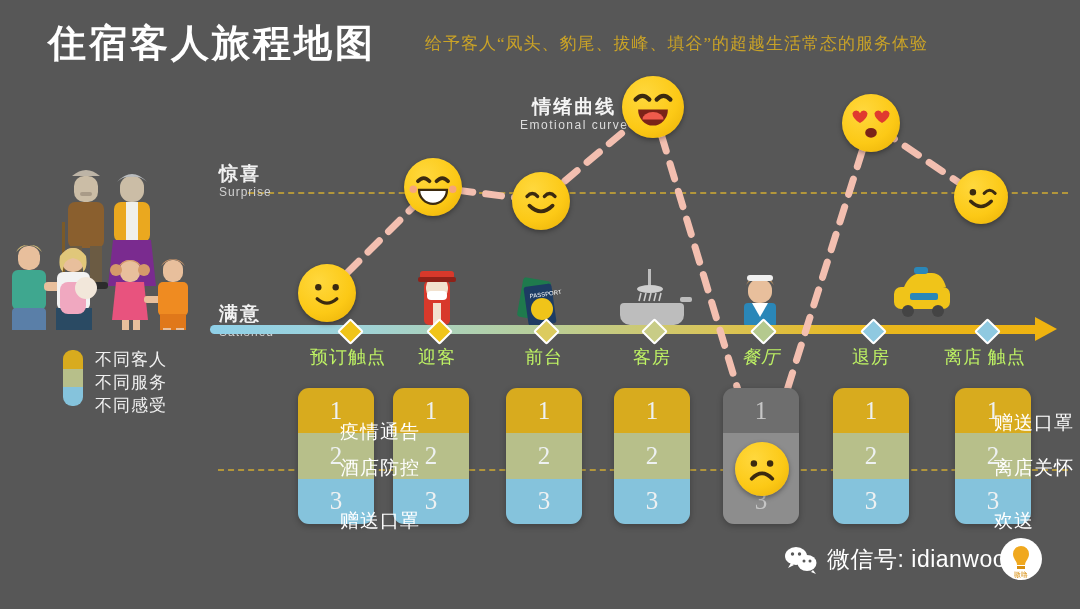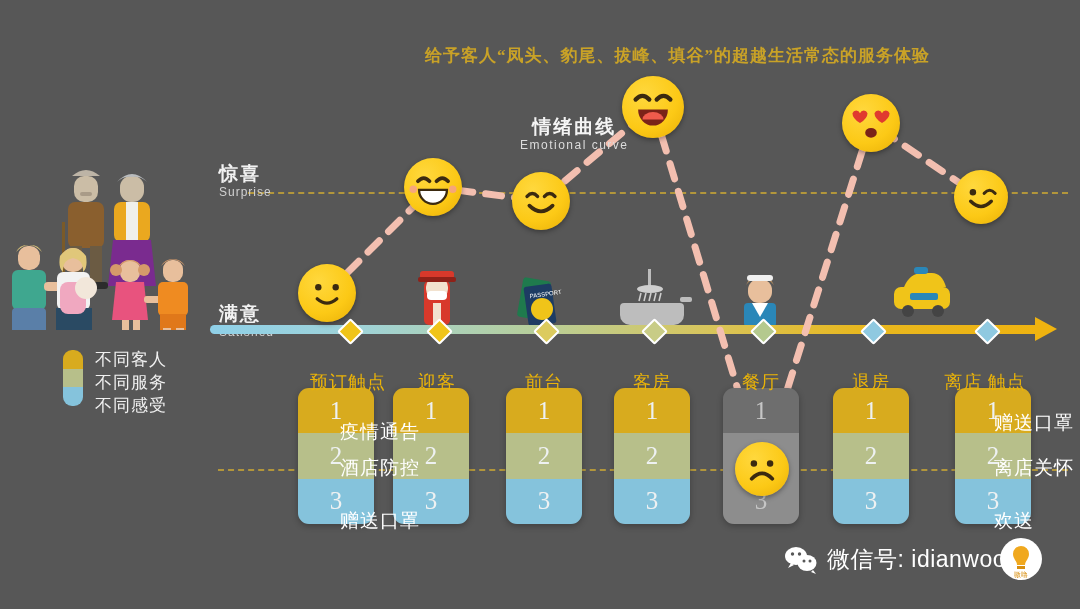--- a/index.html
+++ b/index.html
@@ -13,23 +13,23 @@
   #stage{position:absolute;inset:0;}
 
   
   .title{
     position:absolute;left:48px;top:18px;
     font-family:"Liberation Serif","DejaVu Serif",serif;
     font-size:38px;font-weight:700;color:#ffffff;letter-spacing:3px;
     white-space:nowrap;
   }
   .subtitle{
-    position:absolute;left:425px;top:44px;
+    position:absolute;left:425px;top:32px;
     font-family:"Liberation Serif","DejaVu Serif",serif;
-    font-size:17px;font-weight:700;color:#c9a227;letter-spacing:1px;
+    font-size:17px;font-weight:400;color:#c9a227;letter-spacing:1px;
     white-space:nowrap;
     text-align:right;
   }
 
   
   .lvl{position:absolute;text-align:left;}
   .lvl .cn{font-size:19px;color:#f2f2f2;letter-spacing:2px;line-height:22px;font-weight:700;}
   .lvl .en{font-size:12px;color:#d2d2d2;letter-spacing:1px;line-height:14px;}
   #lvl-surprise{left:219px;top:163px;}
   #lvl-satisfied{left:219px;top:303px;}
@@ -54,37 +54,37 @@
     border-left:22px solid #efb310;
   }
   .diamond{
     position:absolute;width:15px;height:15px;transform:rotate(45deg);
     border:2px solid #ffffff;border-radius:2px;top:322px;
   }
 
   
   #curve{position:absolute;left:0;top:0;width:1080px;height:609px;pointer-events:none;}
 
-  .curve-label{position:absolute;left:520px;top:95px;text-align:center;margin-top:20px;}
+  .curve-label{position:absolute;left:520px;top:95px;text-align:center;}
   .curve-label .cn{font-size:19px;color:#f4f4f4;font-weight:700;letter-spacing:2px;line-height:23px;}
   .curve-label .en{font-size:12px;color:#dcdcdc;letter-spacing:1.5px;}
 
   
   .emoji{
     position:absolute;border-radius:50%;
     background:radial-gradient(circle at 36% 30%,#ffd83d 0%,#fcc916 58%,#e8ae06 100%);
     box-shadow:0 2px 5px rgba(0,0,0,.35);
   }
   .emoji svg{display:block;}
 
   
   .tp-label{
-    position:absolute;top:370px;
+    position:absolute;top:345px;
     font-family:"Liberation Serif","DejaVu Serif",serif;
-    font-size:18px;color:#eab308;letter-spacing:1px;white-space:nowrap;
+    font-size:18px;color:#bef264;letter-spacing:1px;white-space:nowrap;
     text-align:left;transform:translateX(-50%);
   }
 
   
   .card{
     position:absolute;top:388px;width:76px;height:136px;border-radius:11px;
     overflow:hidden;box-shadow:0 2px 6px rgba(0,0,0,.28);
   }
   .card .seg{
     height:33.34%;display:flex;align-items:center;justify-content:center;
@@ -122,20 +122,21 @@
     background:#ffffff;display:flex;align-items:center;justify-content:center;overflow:hidden;
   }
 
   .people{position:absolute;}
 </style>
 </head>
 <body>
 
 <div id="stage">
 
+  <div class="title">住宿客人旅程地图</div>
   <div class="subtitle">给予客人“凤头、豹尾、拔峰、填谷”的超越生活常态的服务体验</div>
 
   <svg class="people" style="left:0;top:130px;" width="210" height="200" viewBox="0 0 210 200">
 
     <g>
       <rect x="74" y="46" width="24" height="26" rx="10" fill="#cbbda6"></rect>
       <path d="M72 46 q14 -12 28 0 z" fill="#bdb4a6"></path>
       <rect x="80" y="62" width="12" height="4" rx="2" fill="#a99b88"></rect>
       <rect x="68" y="72" width="36" height="46" rx="7" fill="#8a5f2e"></rect>
       <rect x="70" y="116" width="12" height="38" fill="#6b5b43"></rect>
@@ -315,21 +316,21 @@
         <div class="seg seg1">1</div>
         <div class="seg seg2">2</div>
         <div class="seg seg3">3</div>
       </div>
     </div>
   <div id="tp-labels">
       <div class="tp-label" style="left: 348px;">预订触点</div>
       <div class="tp-label" style="left: 437px;">迎客</div>
       <div class="tp-label" style="left: 544px;">前台</div>
       <div class="tp-label" style="left: 652px;">客房</div>
-      <div class="tp-label" style="left: 761px;">餐厅</div>
+      <div class="tp-label" style="left: 761px; font-style: italic;">餐厅</div>
       <div class="tp-label" style="left: 871px;">退房</div>
       <div class="tp-label" style="left: 985px;">离店 触点</div>
     </div>
   <div id="emojis">
       <div class="emoji" style="left: 298px; top: 264px; width: 58px; height: 58px;">
         <svg width="58" height="58" viewBox="0 0 58 58">
           <circle cx="20.299999999999997" cy="23.200000000000003" rx="3" r="3.19" fill="#3b2a10"></circle>
      <circle cx="37.7" cy="23.200000000000003" r="3.19" fill="#3b2a10"></circle>
      <path d="M19.14 34.8 q9.860000000000001 8.7 19.720000000000002 0" stroke="#3b2a10" stroke-width="3.19" fill="none" stroke-linecap="round"></path>
         </svg>

